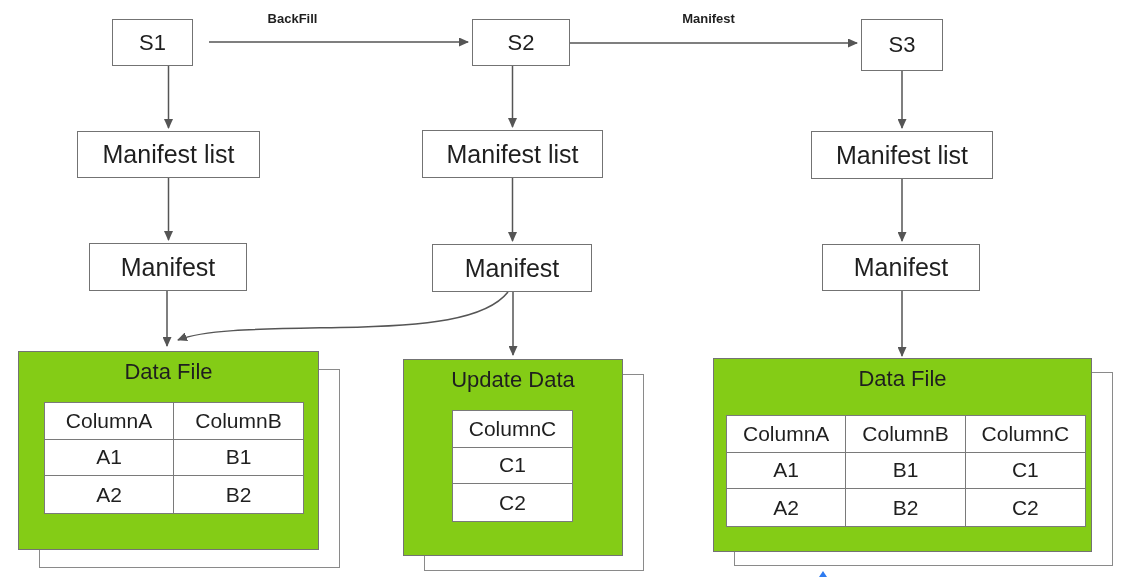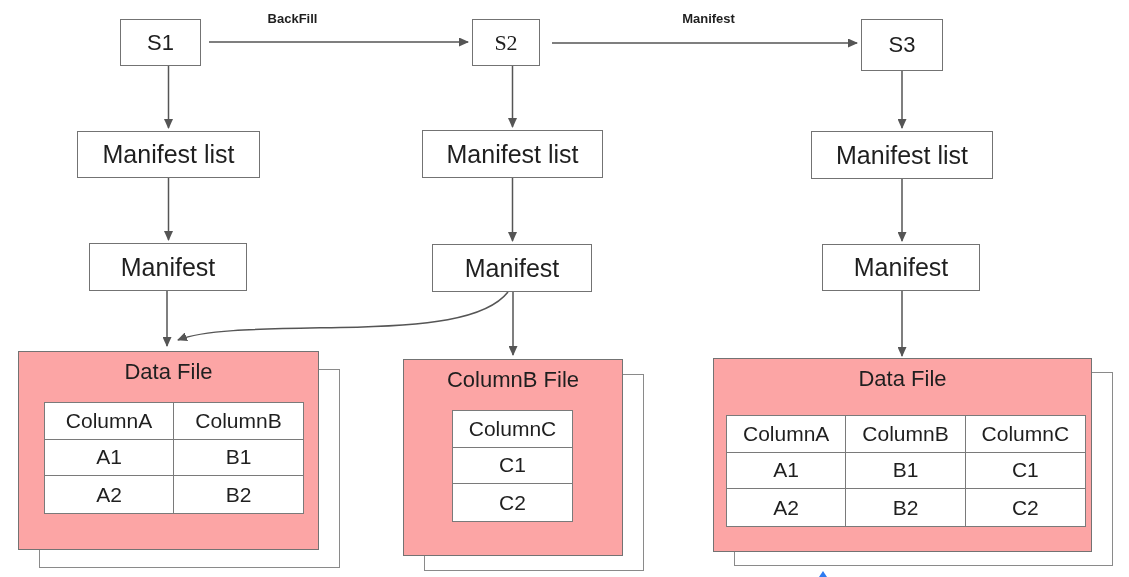--- a/index.html
+++ b/index.html
@@ -20,21 +20,21 @@
     position:absolute;border:1.5px solid var(--border);background:#ffffff;
     display:flex;align-items:center;justify-content:center;
     font-size:25px;line-height:1;box-sizing:border-box;z-index:3;
   }
   .snap{font-size:22px;}
   .edge-label{
     position:absolute;top:0;height:20px;font-size:13px;font-weight:600;
     display:flex;align-items:center;justify-content:center;z-index:3;margin-top:8px;
   }
   .card{
-    position:absolute;border:1.5px solid var(--border);background:#fca5a5;
+    position:absolute;border:1.5px solid var(--border);background:#84cc16;
     box-sizing:border-box;z-index:2;
   }
   .card.back{border-color:var(--back-border);z-index:1;background:#ffffff;}
   .card-title{
     width:100%;text-align:center;font-size:22px;margin-top:7px;
   }
   .ftable{
     position:absolute;display:grid;box-sizing:border-box;
     border:1px solid var(--table-border);background:#fff;
   }
@@ -74,25 +74,25 @@
     <path d="M512.5,178 L512.5,241" stroke="#555555" stroke-width="1.5" fill="none" marker-end="url(#ah)"></path>
     <path d="M902,179 L902,241" stroke="#555555" stroke-width="1.5" fill="none" marker-end="url(#ah)"></path>
 
     <path d="M167,291 L167,346" stroke="#555555" stroke-width="1.5" fill="none" marker-end="url(#ah)"></path>
     <path d="M513,292 L513,355" stroke="#555555" stroke-width="1.5" fill="none" marker-end="url(#ah)"></path>
     <path d="M902,291 L902,356" stroke="#555555" stroke-width="1.5" fill="none" marker-end="url(#ah)"></path>
 
     <path d="M508,292 C486,320 425,326 340,327.5 C262,329 206,329 178,340" stroke="#555555" stroke-width="1.5" fill="none" marker-end="url(#ah)"></path>
   </svg>
 
-  <div class="node snap" style="left:120px;top:19px;width:81px;height:47px;">
+  <div class="node snap" style="left:112px;top:19px;width:81px;height:47px;">
     <span>S1</span>
   </div>
   <div class="edge-label" style="left:230px;width:125px;">BackFill</div>
-  <div class="node snap" style="left:472px;top:19px;width:68px;height:47px;font-family:Liberation Serif, serif;">
+  <div class="node snap" style="left:472px;top:19px;width:98px;height:47px;">
     <span>S2</span>
   </div>
   <div class="edge-label" style="left:646px;width:125px;">Manifest</div>
   <div class="node snap" style="left:861px;top:19px;width:82px;height:52px;">
     <span>S3</span>
   </div>
 
   <div class="node" style="left:77px;top:131px;width:183px;height:47px;">
     <span>Manifest list</span>
   </div>
@@ -121,21 +121,21 @@
       <div class="cell last-col">ColumnB</div>
       <div class="cell">A1</div>
       <div class="cell last-col">B1</div>
       <div class="cell last-row">A2</div>
       <div class="cell last-col last-row">B2</div>
     </div>
   </div>
 
   <div class="card back" style="left:424px;top:374px;width:220px;height:197px;"></div>
   <div class="card" style="left:403px;top:359px;width:220px;height:197px;">
-    <div class="card-title">ColumnB File</div>
+    <div class="card-title">Update Data</div>
     <div class="ftable" style="left:48px;top:50px;width:121px;height:112px;grid-template-columns:1fr;grid-template-rows:1fr 1fr 1fr;">
       <div class="cell last-col">ColumnC</div>
       <div class="cell last-col">C1</div>
       <div class="cell last-col last-row">C2</div>
     </div>
   </div>
 
   <div class="card back" style="left:734px;top:372px;width:379px;height:194px;"></div>
   <div class="card" style="left:713px;top:358px;width:379px;height:194px;">
     <div class="card-title">Data File</div>

